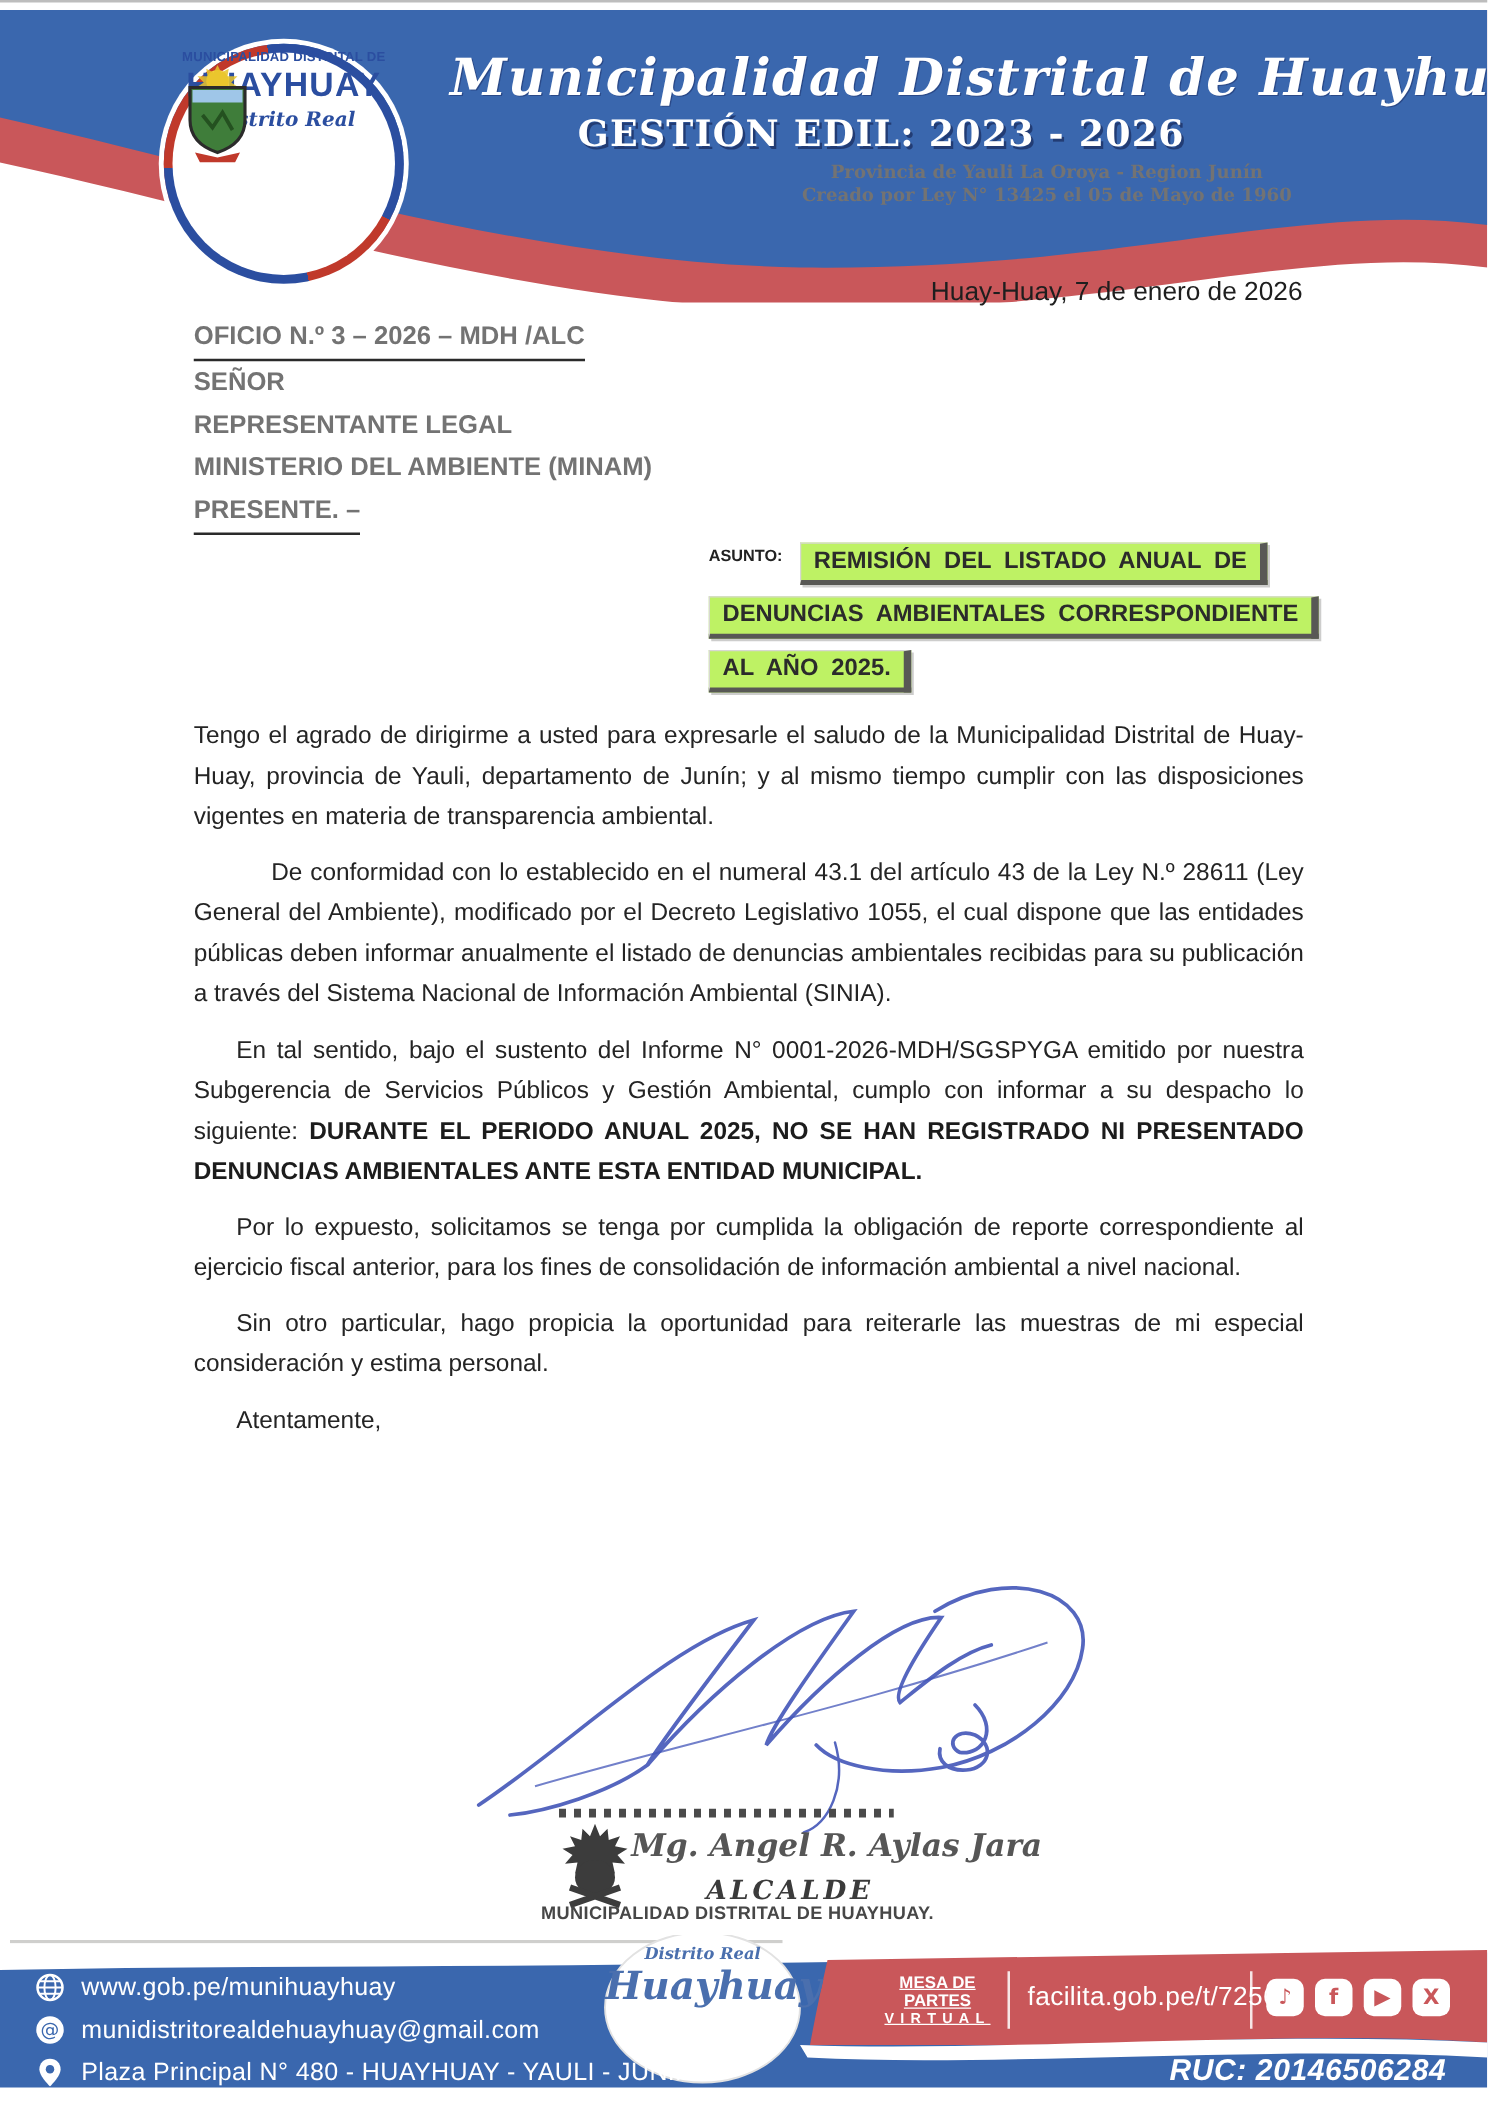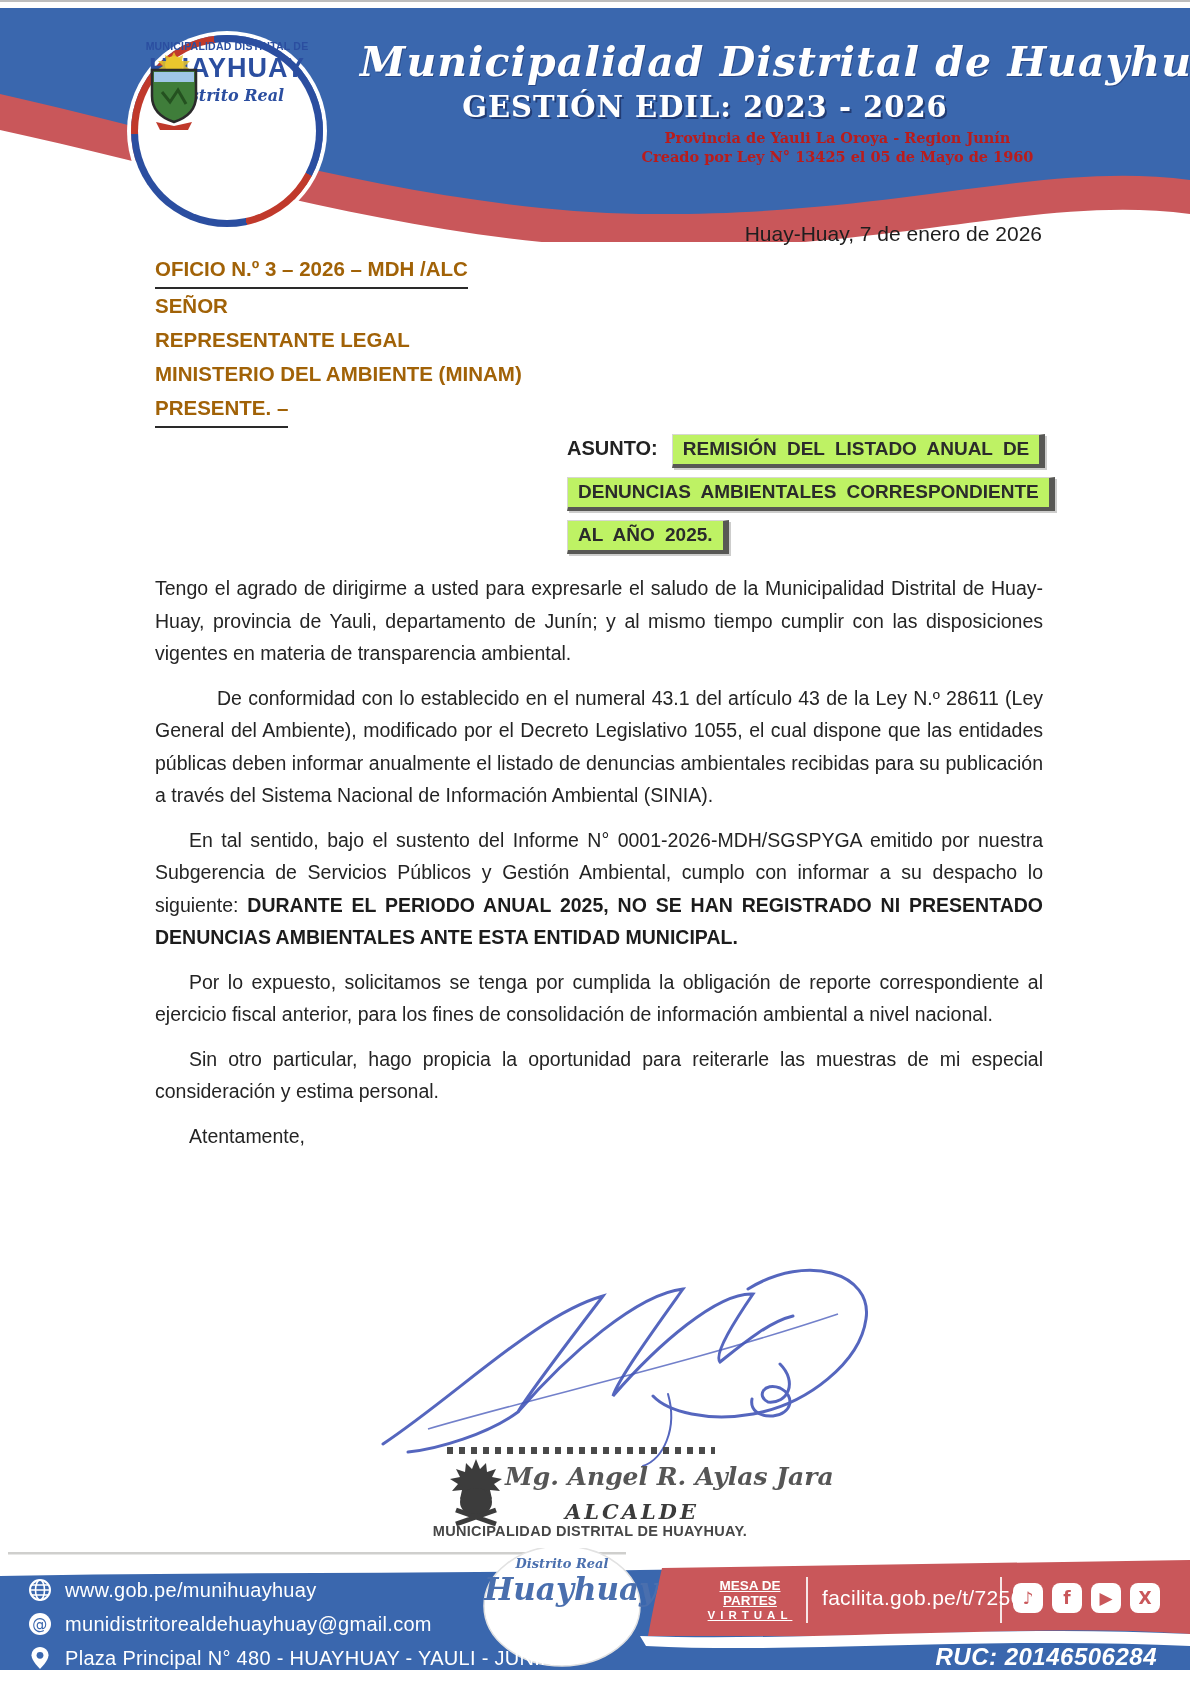--- a/index.html
+++ b/index.html
@@ -10,41 +10,41 @@
   .letterhead{position:absolute;left:0;top:0;width:1190px;height:240px;}
   .letterhead svg{position:absolute;left:0;top:0;}
   .hdr-title{position:absolute;left:360px;top:36px;width:690px;text-align:center;color:#fff;
              font-family:"DejaVu Serif",serif;font-style:italic;font-weight:bold;font-size:41px;
              letter-spacing:1px;text-shadow:1px 1px 0 rgba(20,30,80,.4);white-space:nowrap;}
   .hdr-sub{position:absolute;left:420px;top:88px;width:570px;text-align:center;color:#fff;
            font-family:"DejaVu Serif",serif;font-weight:bold;font-size:29px;letter-spacing:1px;
            text-shadow:2px 2px 0 rgba(15,25,70,.55);}
   .hdr-lines{position:absolute;left:640px;top:126px;width:395px;text-align:center;
              font-family:"DejaVu Serif",serif;font-weight:bold;font-size:14.5px;line-height:19px;
-             color:#b91c1c;}
+             color:#737373;}
   .logo{position:absolute;left:131px;top:33px;width:192px;height:192px;border-radius:50%;
         background:conic-gradient(#2b4ea0 0deg 118deg,#c0392b 118deg 168deg,#2b4ea0 168deg 268deg,
                    #c0392b 268deg 352deg,#2b4ea0 352deg 360deg);
         box-shadow:0 0 0 4px #fff;}
   .logo-inner{position:absolute;left:7px;top:7px;width:178px;height:178px;border-radius:50%;
               background:#fff;text-align:center;}
   .logo-inner svg{margin-top:10px;}
   .logo-small{font-size:10.5px;font-weight:bold;color:#2b4ea0;letter-spacing:.2px;margin-top:-2px;}
   .logo-big{font-size:27px;font-weight:bold;color:#2b4ea0;letter-spacing:1px;margin-top:1px;}
   .logo-motto{font-family:"DejaVu Serif",serif;font-style:italic;font-weight:bold;
               font-size:16px;color:#2b4ea0;margin-top:2px;}
 
   
   .date-line{position:absolute;top:220px;right:148px;font-size:21px;color:#1e1e1e;}
   .oficio-block{position:absolute;left:155px;top:250px;font-size:20.5px;font-weight:bold;
-                color:#a16207;line-height:34px;}
+                color:#737373;line-height:34px;}
   .oficio-block .u{display:inline-block;border-bottom:2px solid #2a2a2a;padding-bottom:1px;}
   .asunto{position:absolute;left:567px;top:432px;width:480px;}
   .asunto-row{margin-bottom:9px;white-space:nowrap;}
-  .asunto-label{display:inline-block;font-weight:bold;font-size:20px;color:#222;margin-right:14px;
+  .asunto-label{display:inline-block;font-weight:bold;font-size:13px;color:#222;margin-right:14px;
                 vertical-align:top;padding-top:3px;}
   .subject-box{display:inline-block;padding:3px 10px 4px;background:#bef264;color:#2b2b2b;
                font-weight:bold;font-size:19px;word-spacing:5px;
                border:1px solid #d7d7d2;border-bottom:4px solid #585855;border-right:6px solid #585855;
                box-shadow:2px 2px 0 rgba(88,88,85,.3);}
   .letter-body{position:absolute;left:155px;top:570px;width:888px;font-size:19.5px;
                line-height:32.5px;text-align:justify;color:#242424;}
   .letter-body p{margin:0 0 12px 0;}
   .ind-sm{text-indent:34px;}
   .ind-lg{text-indent:62px;}

